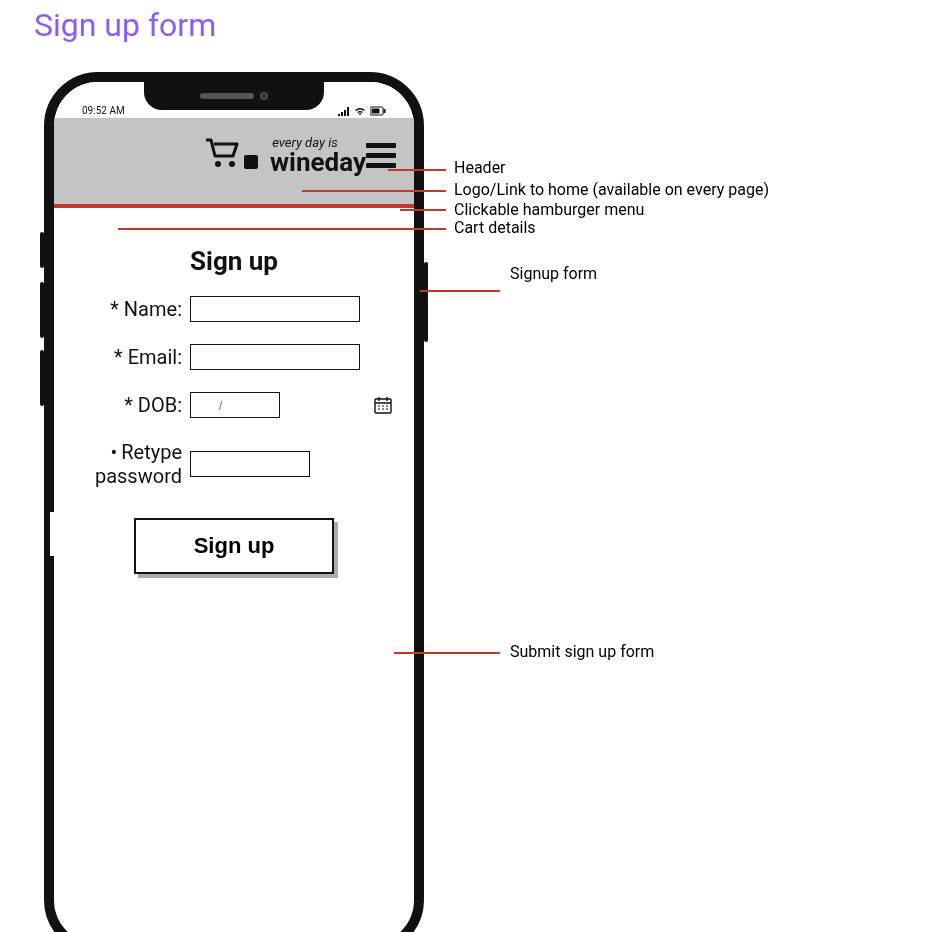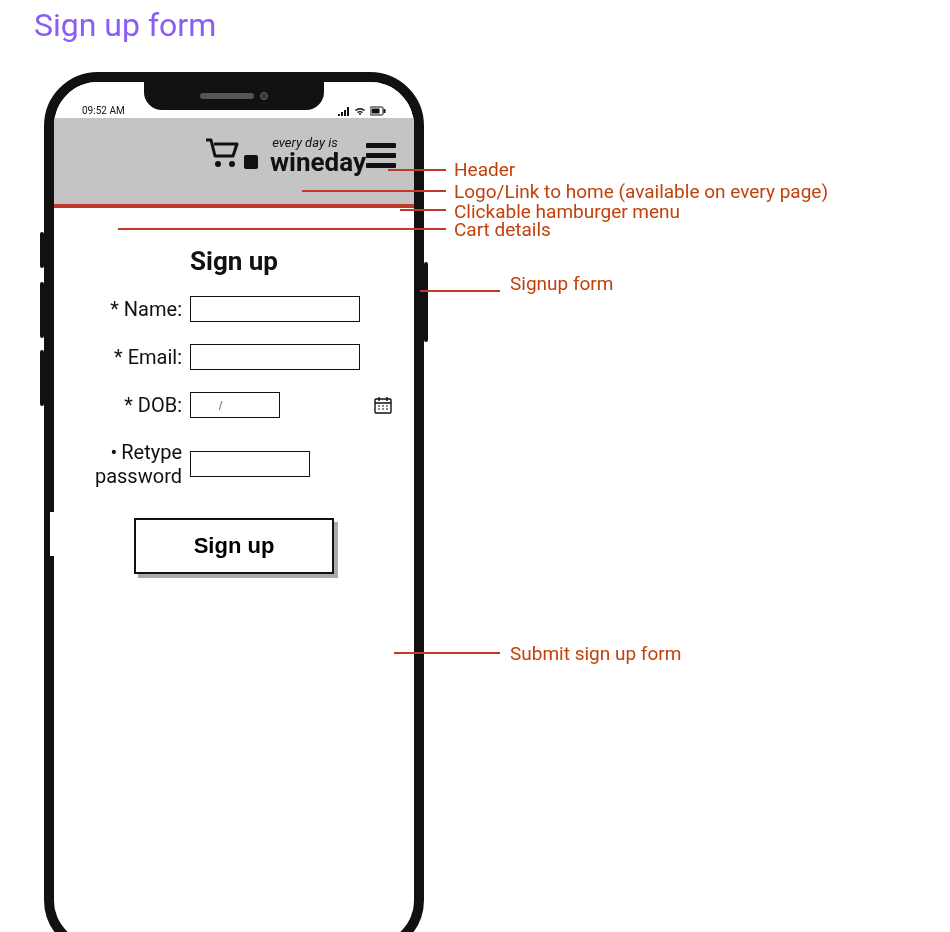--- a/index.html
+++ b/index.html
@@ -167,22 +167,22 @@
   }
   .right-btn1 { right:-14px; top:180px; width:4px; height:80px; }
   .left-btn1 { left:-14px; top:150px; width:4px; height:36px; }
   .left-btn2 { left:-14px; top:200px; width:4px; height:56px; }
   .left-btn3 { left:-14px; top:268px; width:4px; height:56px; }
   .left-slot { left:-4px; top:430px; width:6px; height:44px; background:#fff; border-radius:0; }
 
   
   .annot {
     position:absolute;
-    color:#c2410c;
-    font-size:19px;
+    color:#000000;
+    font-size:16px;
   }
   .annot-line {
     position:absolute;
     height:2px;
     background:#c0392b;
   }
 </style>
 </head>
 <body>
 
@@ -286,16 +286,16 @@
 <div class="annot-line" style="left:302px; top:190px; width:144px;"></div>
 <div class="annot" style="left:454px; top:180px;">Logo/Link to home (available on every page)</div>
 
 <div class="annot-line" style="left:400px; top:209px; width:46px;"></div>
 <div class="annot" style="left:454px; top:200px;">Clickable hamburger menu</div>
 
 <div class="annot-line" style="left:118px; top:228px; width:328px;"></div>
 <div class="annot" style="left:454px; top:218px;">Cart details</div>
 
 <div class="annot-line" style="left:420px; top:290px; width:80px;"></div>
-<div class="annot" style="left:510px; top:272px;text-align:center;">Signup form</div>
+<div class="annot" style="left:510px; top:264px;text-align:center;">Signup form</div>
 
 <div class="annot-line" style="left:394px; top:652px; width:106px;"></div>
 <div class="annot" style="left:510px; top:642px;">Submit sign up form</div>
 
 </body></html>

